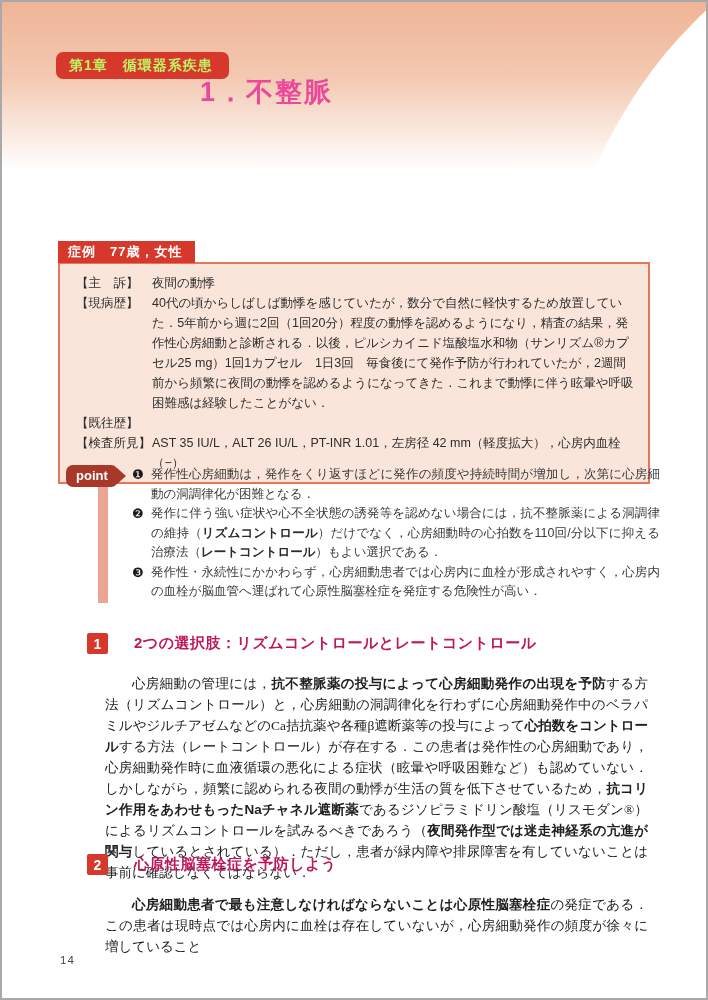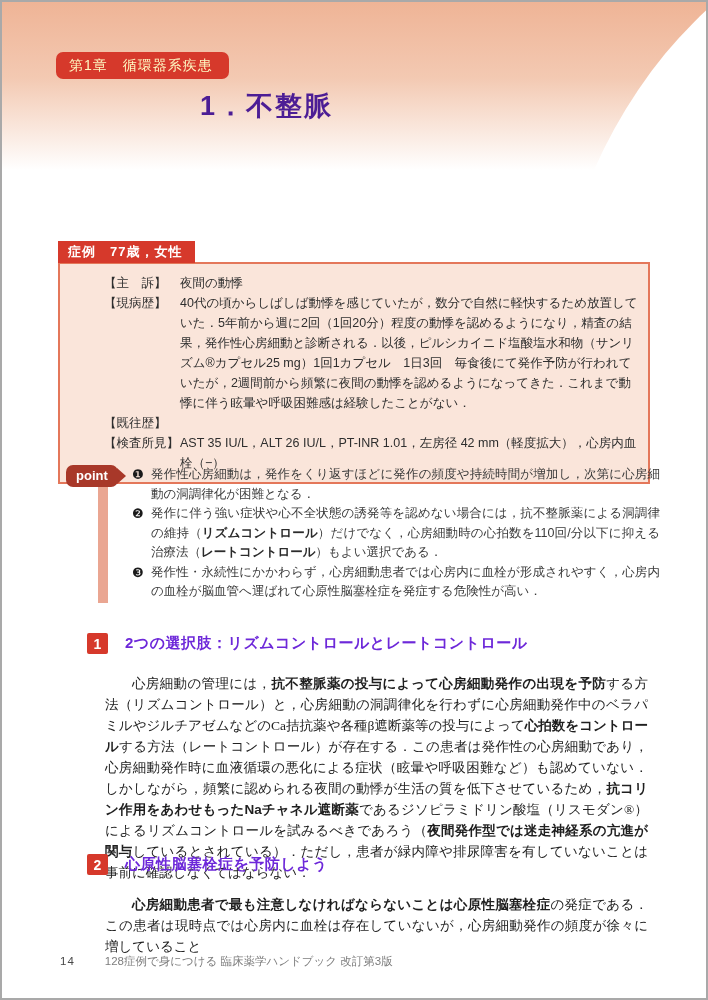--- a/index.html
+++ b/index.html
@@ -10,34 +10,34 @@
     -webkit-font-smoothing:antialiased;
   }
 
   
   .header { position:absolute; left:0; top:0; right:0; height:168px; overflow:hidden; }
   .header-grad { position:absolute; left:0; top:0; right:0; bottom:0;
     background:linear-gradient(180deg,#efb496 0%,#f3c9b2 45%,#ffffff 100%); }
   .header-curve { position:absolute; left:544px; top:-92px; width:812px; height:984px;
     border-radius:50%; background:#ffffff; }
   .chapter-badge { position:absolute; left:54px; top:50px; z-index:3;
-    background:#d6392b; color:#fef9c3; font-weight:normal; font-size:14px;
+    background:#d6392b; color:#bef264; font-weight:bold; font-size:14px;
     line-height:17px; padding:5px 16px 5px 13px; border-radius:7px; letter-spacing:1px; }
-  .page-title { position:absolute; left:198px; top:86px; z-index:3;
-    font-size:27px; font-weight:bold; color:#4c1d95; letter-spacing:2px; }
+  .page-title { position:absolute; left:198px; top:72px; z-index:3;
+    font-size:27px; font-weight:bold; color:#ec4899; letter-spacing:2px; }
 
   
   .case { position:absolute; left:56px; right:56px; top:203px; z-index:2; }
   .case-label { display:inline-block; position:relative; z-index:2;
     background:#d6392b; color:#ffffff; font-weight:bold; font-size:13px;
     line-height:15px; padding:3px 13px 4px 10px; letter-spacing:1px;margin-top:36px; }
   .case-box { border:2px solid #e4775a; background:#fae5da; margin-top:-1px;
     padding:9px 10px 9px 0; }
   .case-row { display:flex; font-size:12.5px; line-height:20px; color:#2e2e2e; }
-  .case-row .lbl { flex:0 0 92px; box-sizing:border-box; padding-left:16px; white-space:nowrap;margin-left:28px; }
+  .case-row .lbl { flex:0 0 92px; box-sizing:border-box; padding-left:16px; white-space:nowrap; }
   .case-row .val { flex:1; }
 
   
   .point { position:absolute; left:56px; right:46px; top:463px; z-index:2; }
   .point-pole { position:absolute; left:40px; top:20px; width:10px; height:118px;
     background:#eaa692; }
   .point-badge { position:absolute; left:8px; top:0; width:52px; height:22px;
     background:#a83829; color:#ffffff; font-weight:bold; font-size:13px;
     text-align:center; line-height:21px; border-radius:7px; z-index:2; }
   .point-badge::after { content:""; position:absolute; right:-8px; top:3px;
@@ -49,21 +49,21 @@
   .point-item b { font-weight:bold; color:#2b2b2b; }
 
   
   .section { position:absolute; left:56px; right:56px; z-index:2; }
   .section-1 { top:631px; }
   .section-2 { top:852px; }
   .sec-head { display:flex; align-items:center; }
   .sec-num { width:21px; height:21px; margin-left:29px; background:#d6392b;
     color:#ffffff; font-weight:bold; font-size:14px; border-radius:2px;
     display:flex; align-items:center; justify-content:center; flex:none; }
-  .sec-title { margin-left:17px; font-weight:bold; font-size:15px; color:#6d28d9;
+  .sec-title { margin-left:26px; font-weight:bold; font-size:15px; color:#be185d;
     letter-spacing:0.5px; }
   .sec-body { margin:19px 2px 0 47px; font-family:"Liberation Serif","DejaVu Serif",serif;
     font-size:13.5px; line-height:21px; color:#222222; text-align:justify; text-indent:2em; }
   .sec-body b { font-family:"Liberation Sans","DejaVu Sans",sans-serif; font-weight:bold; color:#1f1f1f; }
 
   
   .footer { position:absolute; left:58px; top:952px; display:flex; align-items:baseline; z-index:2; }
   .footer .page-num { font-size:11.5px; color:#484848; letter-spacing:1px; }
   .footer .book-title { margin-left:30px; font-size:11.5px; color:#7d7d7d; }
 </style>
@@ -130,16 +130,15 @@
   <div class="section section-2">
     <div class="sec-head">
       <div class="sec-num">2</div>
       <div class="sec-title">心原性脳塞栓症を予防しよう</div>
     </div>
     <p class="sec-body"><b>心房細動患者で最も注意しなければならないことは心原性脳塞栓症</b><span>の発症である．この患者は現時点では心房内に血栓は存在していないが，心房細動発作の頻度が徐々に増していること</span></p>
   </div>
 
   <div class="footer">
     <span class="page-num">14</span>
-    <span class="book-title">128症例で身につける 臨床薬学ハンドブック 改訂第3版</span>
   </div>
 
 </div>
 
 </body></html>

